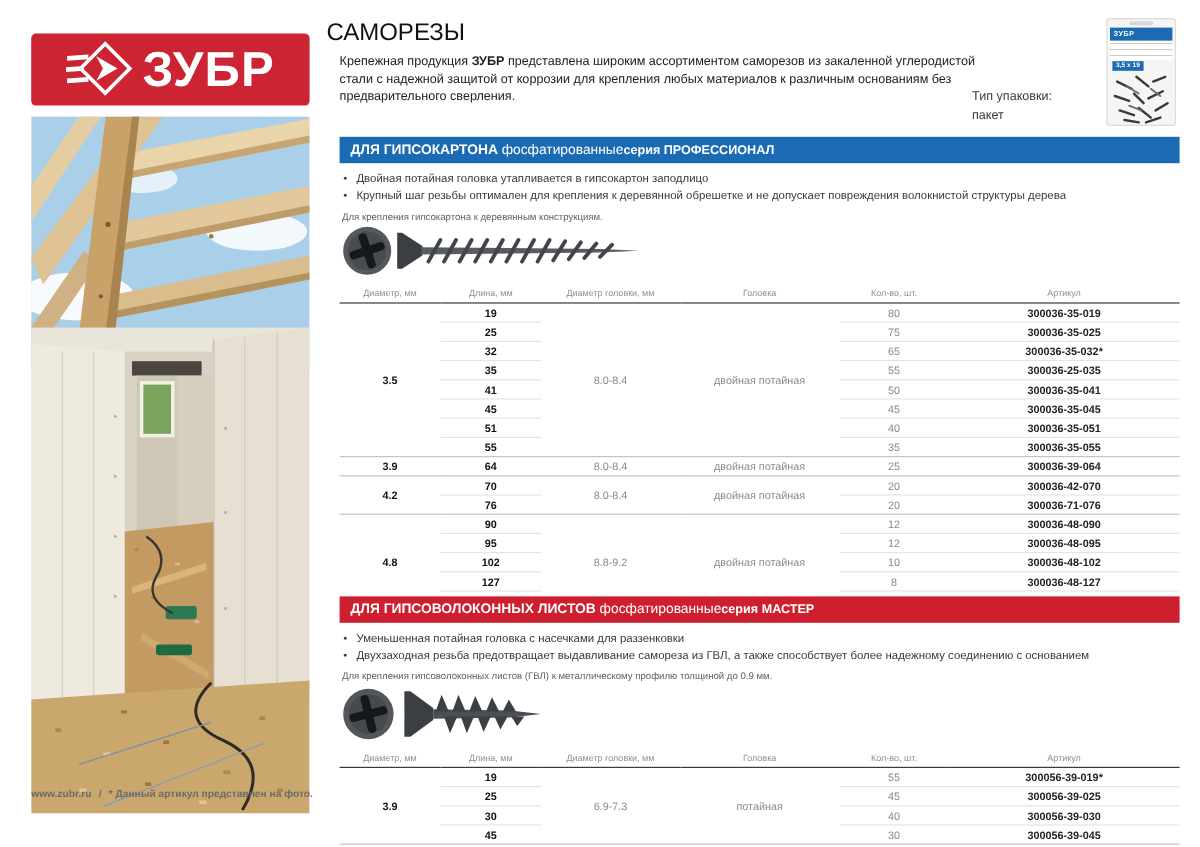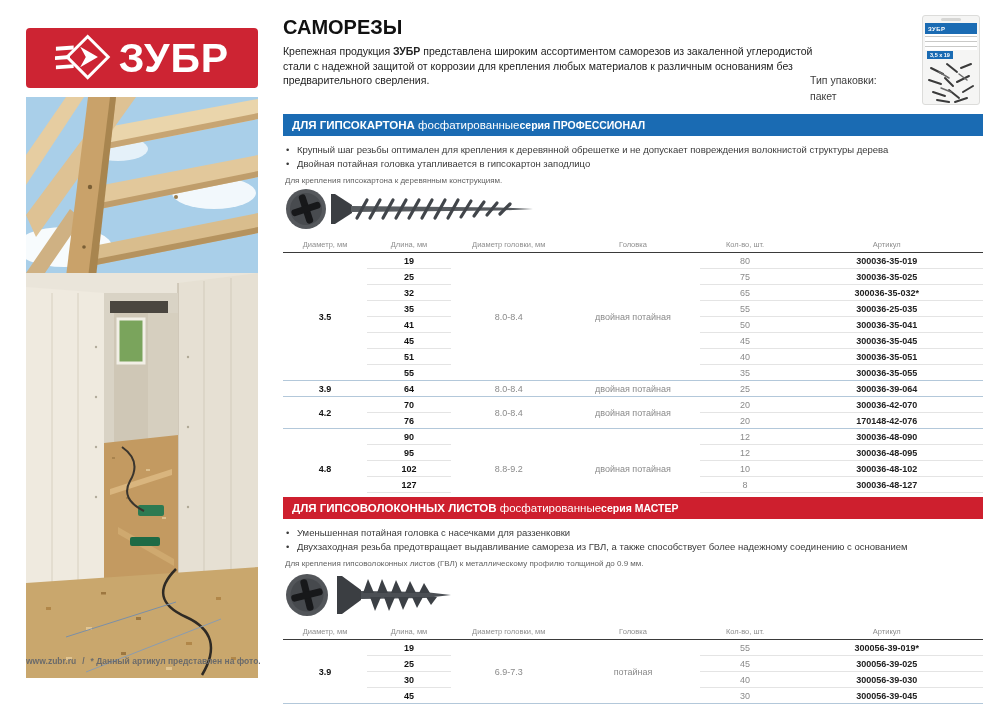--- a/index.html
+++ b/index.html
@@ -12,21 +12,21 @@
   .logo-text{color:#fff;font-size:41px;font-weight:800;letter-spacing:1px;line-height:1;}
 
   
   .photo{position:absolute;left:26px;top:97px;width:232px;height:581px;display:block;}
 
   
   .footer{position:absolute;left:26px;top:656px;font-size:8.5px;color:#6b6b6b;white-space:nowrap;font-weight:bold;}
   .footer .sep{margin:0 6px;}
 
   
-  .title{position:absolute;left:283px;top:16px;font-size:20px;font-weight:700;color:#111;}
+  .title{position:absolute;left:272px;top:16px;font-size:20px;font-weight:400;color:#111;}
   .descr{position:absolute;left:283px;top:44px;width:540px;font-size:10.5px;line-height:14.5px;color:#222;}
   .descr b{font-weight:700;}
 
   
   .pack-label{position:absolute;left:810px;top:72px;width:110px;text-align:left;
               font-size:10.5px;color:#3c3c3c;line-height:16px;}
   .package{position:absolute;left:922px;top:15px;width:56px;height:88px;
            background:#f5f5f4;border:1px solid #dcdcda;border-radius:3px;overflow:hidden;}
   .pack-slot{position:absolute;left:18px;top:2px;width:20px;height:3px;border-radius:2px;background:#d6d6d4;}
   .pack-band{position:absolute;left:2px;top:7px;right:2px;height:11px;display:flex;align-items:center;
@@ -188,22 +188,22 @@
       </g>
     </svg>
   </div>
 
   <div class="section s1">
     <div class="bar" style="background-color: rgb(26, 107, 179);">
       <span class="bar-title"><b>ДЛЯ ГИПСОКАРТОНА</b><span> фосфатированные</span></span>
       <span class="bar-series">серия ПРОФЕССИОНАЛ</span>
     </div>
     <ul class="features">
+      <li>Двойная потайная головка утапливается в гипсокартон заподлицо</li>
       <li>Крупный шаг резьбы оптимален для крепления к деревянной обрешетке и не допускает повреждения волокнистой структуры дерева</li>
-      <li>Двойная потайная головка утапливается в гипсокартон заподлицо</li>
     </ul>
     <div class="caption">Для крепления гипсокартона к деревянным конструкциям.</div>
     <svg class="screw" width="262" height="44" viewBox="0 0 262 44">
       <circle cx="21" cy="22" r="20" fill="#55585c"></circle>
       <circle cx="21" cy="22" r="16" fill="#484b4f"></circle>
       <g transform="rotate(-18 21 22)" fill="#17181a">
         <rect x="17.5" y="7" width="7" height="30" rx="3"></rect>
         <rect x="6" y="18.5" width="30" height="7" rx="3"></rect>
       </g>
       <polygon points="46,7 50,7 67,18 67,26 50,37 46,37" fill="#3b3e42"></polygon>
@@ -298,21 +298,21 @@
             <td class="c-dia merged" rowspan="2">4.2</td>
             <td class="c-len sep">70</td>
             <td class="c-gray merged" rowspan="2">8.0-8.4</td>
             <td class="c-gray merged" rowspan="2">двойная потайная</td>
             <td class="c-qty sep">20</td>
             <td class="c-art sep">300036-42-070</td>
           </tr>
           <tr>
             <td class="c-len gsep">76</td>
             <td class="c-qty gsep">20</td>
-            <td class="c-art gsep">170148-42-076</td>
+            <td class="c-art gsep">300036-71-076</td>
           </tr>
           <tr>
             <td class="c-dia merged" rowspan="5">4.8</td>
             <td class="c-len sep">90</td>
             <td class="c-gray merged" rowspan="5">8.8-9.2</td>
             <td class="c-gray merged" rowspan="5">двойная потайная</td>
             <td class="c-qty sep">12</td>
             <td class="c-art sep">300036-48-090</td>
           </tr>
           <tr>

